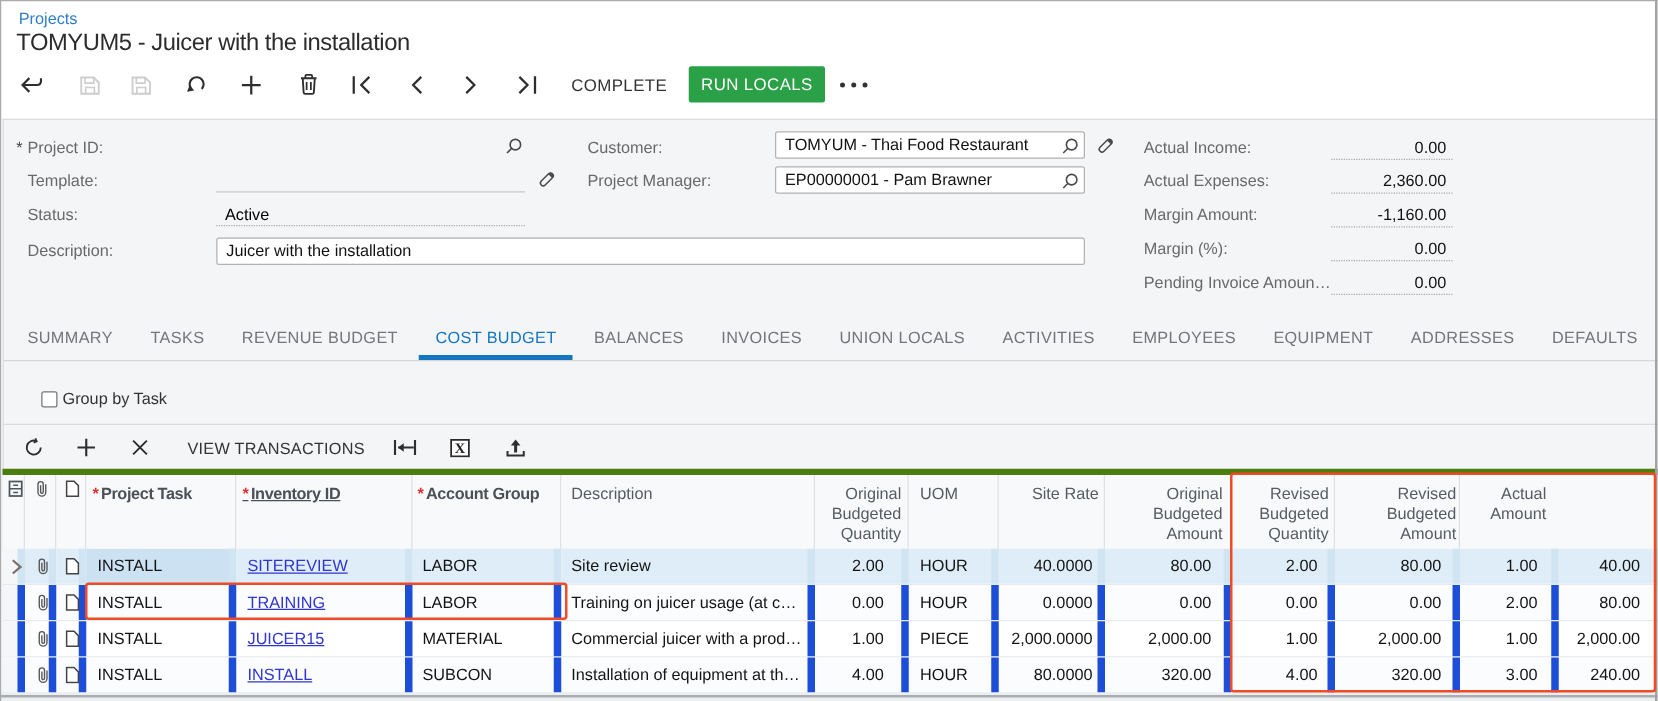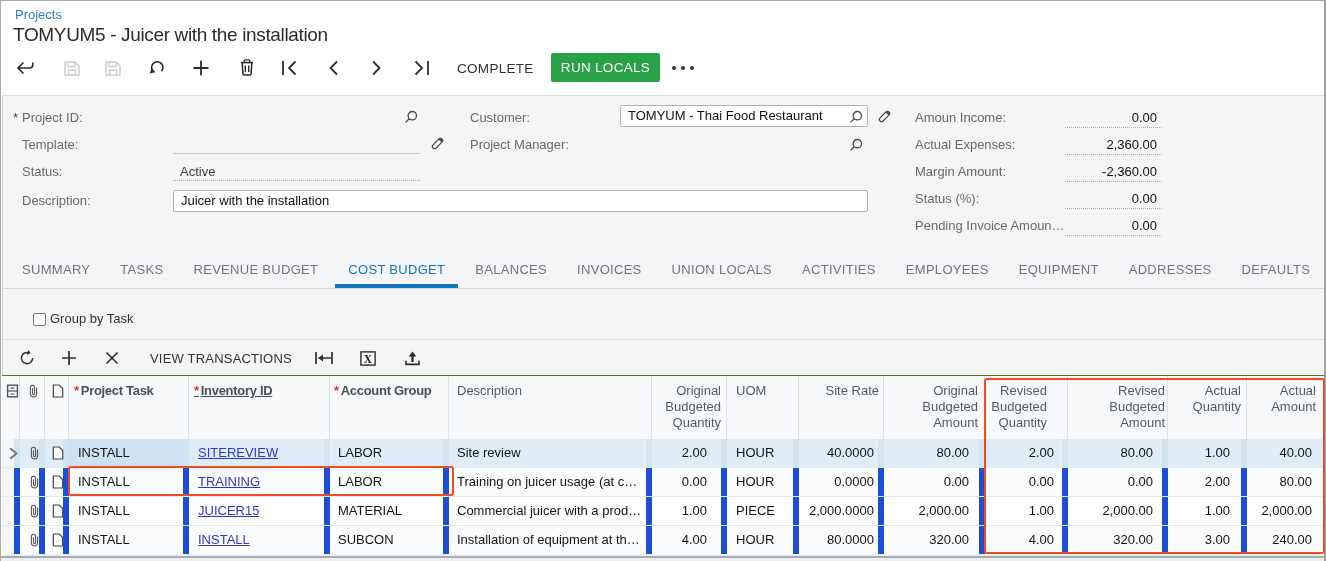--- a/index.html
+++ b/index.html
@@ -16,21 +16,21 @@
 #tbComplete { left:457px; top:61px; font-size:13.5px; color:#333; letter-spacing:0.3px; }
 #tbRun { left:551px; top:53px; width:109px; height:29px; background:#2aa146; color:#fff;
   font-size:13.5px; text-align:center; line-height:29px; letter-spacing:0.3px; border-radius:2px; }
 .dot { position:absolute; top:66px; width:4px; height:4px; border-radius:50%; background:#333; }
 
 
 #panel { left:2px; top:95px; width:1324px; height:466px; background:#f4f5f7;
   border-top:1px solid #dcdcdc; border-left:1px solid #dcdcdc; }
 
 .lbl { position:absolute; font-size:13px; color:#68696b; white-space:nowrap; }
-.val { position:absolute; font-size:13px; color:#404040; white-space:nowrap; }
+.val { position:absolute; font-size:13px; color:#000000; white-space:nowrap; }
 .box { position:absolute; background:#fff; border:1px solid #b2b2b2; border-radius:2px; height:22px;
   font-size:13px; color:#111; line-height:20px; padding-left:7px; white-space:nowrap; }
 .dotline { position:absolute; border-bottom:1px dotted #ababab; height:1px; }
 .solline { position:absolute; border-bottom:1px solid #c9c9c9; height:1px; }
 .rval { position:absolute; font-size:13px; color:#111; text-align:right; }
 
 
 #tabs { position:absolute; left:9px; top:255px; height:33px; white-space:nowrap; }
 .tab { display:inline-block; height:33px; line-height:29px; padding:0 13px; margin-right:4px;
   font-size:13px; letter-spacing:0.3px; color:#73757a; }
@@ -40,21 +40,21 @@
 
 #cb { left:33px; top:313px; width:13px; height:13px; background:#fff; border:1px solid #777;
   border-radius:2px; }
 #cblbl { left:50px; top:311px; font-size:13px; color:#333; }
 
 #viewtrans { left:150px; top:351px; font-size:13px; color:#333; letter-spacing:0.2px; }
 
 
 #grid { left:2px; top:375px; width:1324px; }
 #ghead { position:absolute; left:0; top:0; width:1324px; height:80px; background:#f8f9fa;
-  border-top:1px solid #4d7c0f; border-bottom:1px solid #d2d8dd; display:flex; }
+  border-top:5px solid #4d7c0f; border-bottom:1px solid #d2d8dd; display:flex; }
 .hc { height:100%; border-right:1px solid #dde1e5; font-size:13px; color:#565b62;
   padding-top:7px; line-height:16px; overflow:hidden; }
 .hc.req { font-weight:bold; color:#4b5057; letter-spacing:-0.3px; }
 .hc.num { text-align:right; }
 .row { position:absolute; left:0; width:1324px; height:29px; display:flex; background:#fff;
   border-bottom:1px solid #e6eaee; }
 .r2,.r4 { background:#fafcfe; }
 .cell { height:100%; border-right:6px solid #1d4ed8; font-size:13px; color:#141414;
   line-height:28px; white-space:nowrap; overflow:hidden; }
 .cell.num { text-align:right; }
@@ -62,21 +62,21 @@
 a.glink { color:#2f36d0; text-decoration:underline; }
 
 .c0 { width:18px; } .c1 { width:25px; } .c2 { width:24px; }
 .c3 { width:120px; padding-left:9px; } .c4 { width:141px; padding-left:9px; }
 .c5 { width:119px; padding-left:8px; } .c6 { width:203px; padding-left:8px; }
 .c7 { width:75px; padding-right:14px; } .c8 { width:72px; padding-left:9px; }
 .c9 { width:85px; padding-right:4px; } .c10 { width:101px; padding-right:10px; }
 .c11 { width:83px; padding-right:8px; } .c12 { width:100px; padding-right:9px; }
 .c13 { width:79px; padding-right:11px; } .c14 { width:79px; padding-right:14px; border-right:none; }
 .hc.c7 { padding-right:5px; } .hc.c9 { padding-right:4px; } .hc.c10 { padding-right:6px; }
-.hc.c11 { padding-right:20px; } .hc.c12 { padding-right:2px; } .hc.c13 { padding-right:5px; }
+.hc.c11 { padding-right:4px; } .hc.c12 { padding-right:2px; } .hc.c13 { padding-right:5px; }
 .hc.c14 { padding-right:10px; }
 
 #botstrip { position:absolute; left:0px; top:554px; width:1326px; height:7px; background:#eceff1; }
 #botbar { position:absolute; left:0px; top:556px; width:1326px; height:2px; background:#a9adb0; }
 
 .orange { position:absolute; border:2.5px solid #f04a26; border-radius:3px; z-index:40; }
 #or1 { left:984px; top:378px; width:341px; height:176px; }
 #or2 { left:68px; top:466px; width:386px; height:30px; }
 
 .r1 .cell { background:#deedf8; border-right-color:#d1e4f1; border-bottom-color:#d7e7f3; }
@@ -143,31 +143,32 @@
   <div class="solline" style="left:173px; top:153px; width:247px;"></div>
   <div class="lbl" style="left:22px; top:164px;">Status:</div>
   <div class="val" style="left:180px; top:164px;">Active</div>
   <div class="dotline" style="left:173px; top:180px; width:247px;"></div>
   <div class="lbl" style="left:22px; top:193px;">Description:</div>
   <div class="box" style="left:173px; top:190px; width:695px;">Juicer with the installation</div>
 
   <div class="lbl" style="left:470px; top:110px;">Customer:</div>
   <div class="box" style="left:620px; top:105px; width:248px;">TOMYUM - Thai Food Restaurant</div>
   <div class="lbl" style="left:470px; top:137px;">Project Manager:</div>
-
-  <div class="lbl" style="left:915px; top:110px;">Amoun Income:</div>
+  <div class="box" style="left:620px; top:133px; width:248px;">EP00000001 - Pam Brawner</div>
+
+  <div class="lbl" style="left:915px; top:110px;">Actual Income:</div>
   <div class="rval" style="left:1000px; top:110px; width:157px;">0.00</div>
   <div class="dotline" style="left:1065px; top:127px; width:97px;"></div>
   <div class="lbl" style="left:915px; top:137px;">Actual Expenses:</div>
   <div class="rval" style="left:1000px; top:137px; width:157px;">2,360.00</div>
   <div class="dotline" style="left:1065px; top:154px; width:97px;"></div>
   <div class="lbl" style="left:915px; top:164px;">Margin Amount:</div>
-  <div class="rval" style="left:1000px; top:164px; width:157px;">-2,360.00</div>
+  <div class="rval" style="left:1000px; top:164px; width:157px;">-1,160.00</div>
   <div class="dotline" style="left:1065px; top:181px; width:97px;"></div>
-  <div class="lbl" style="left:915px; top:191px;">Status (%):</div>
+  <div class="lbl" style="left:915px; top:191px;">Margin (%):</div>
   <div class="rval" style="left:1000px; top:191px; width:157px;">0.00</div>
   <div class="dotline" style="left:1065px; top:208px; width:97px;"></div>
   <div class="lbl" style="left:915px; top:218px;">Pending Invoice Amoun…</div>
   <div class="rval" style="left:1000px; top:218px; width:157px;">0.00</div>
   <div class="dotline" style="left:1065px; top:235px; width:97px;"></div>
 
   <div id="tabs">
     <span class="tab">SUMMARY</span><span class="tab">TASKS</span><span class="tab">REVENUE BUDGET</span><span class="tab active">COST BUDGET</span><span class="tab">BALANCES</span><span class="tab">INVOICES</span><span class="tab">UNION LOCALS</span><span class="tab">ACTIVITIES</span><span class="tab">EMPLOYEES</span><span class="tab">EQUIPMENT</span><span class="tab">ADDRESSES</span><span class="tab">DEFAULTS</span>
   </div>
   <div class="abs" id="tabline"></div>
@@ -235,21 +236,20 @@
       <div class="hc c3 req" style="padding-left:5px;"><span class="ast">*</span>Project Task</div>
       <div class="hc c4 req" style="padding-left:5px;text-decoration:underline;"><span class="ast">*</span>Inventory ID</div>
       <div class="hc c5 req" style="padding-left:4px;"><span class="ast">*</span>Account Group</div>
       <div class="hc c6">Description</div>
       <div class="hc c7 num">Original Budgeted Quantity</div>
       <div class="hc c8">UOM</div>
       <div class="hc c9 num">Site Rate</div>
       <div class="hc c10 num">Original Budgeted Amount</div>
       <div class="hc c11 num">Revised Budgeted Quantity</div>
       <div class="hc c12 num">Revised Budgeted Amount</div>
-      <div class="hc c13 num">Actual Quantity</div>
       <div class="hc c14 num">Actual Amount</div>
     </div>
     <div class="row r1" style="top:64px;">
       <div class="cell c0"></div>
         <div class="cell c1"></div>
         <div class="cell c2"></div>
       <div class="cell c3">INSTALL</div>
       <div class="cell c4"><a class="glink">SITEREVIEW</a></div>
       <div class="cell c5">LABOR</div>
       <div class="cell c6">Site review</div>

